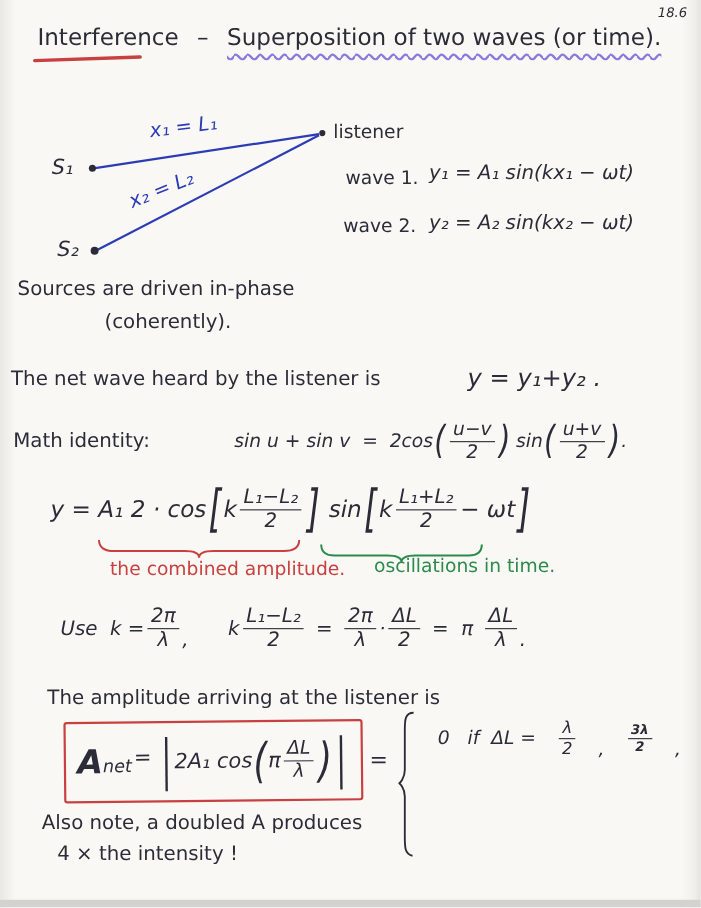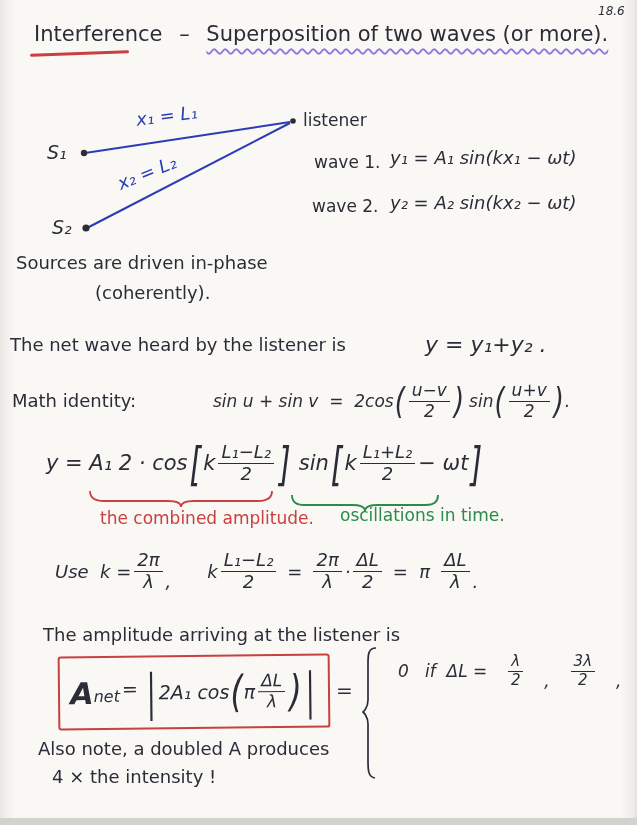--- a/index.html
+++ b/index.html
@@ -30,21 +30,21 @@
 </head>
 <body>
 
 <div class="page">
 
   <div class="abs it" style="left:598px;top:4px;font-size:12px;">18.6</div>
 
   <div class="abs" style="left:34px;top:22px;font-size:21px;">
     <span>Interference</span><span> </span>
     <span style="margin:0 10px;">–</span>
-    <span class="purpleunder">Superposition of two waves (or more).</span>
+    <span class="purpleunder">Superposition of two waves (or time).</span>
   </div>
   <div class="underline-red" style="left:30px;top:52px;width:99px;height:3px;transform:rotate(-2deg);"></div>
 
   <svg class="abs" style="left:0;top:95px;" width="637" height="150">
     <line x1="85" y1="58" x2="290" y2="27" stroke="#2b3cb5" stroke-width="2"></line>
     <line x1="87" y1="133" x2="290" y2="28" stroke="#2b3cb5" stroke-width="2"></line>
     <circle cx="84" cy="58" r="3.2" fill="#2c2c38"></circle>
     <circle cx="86" cy="133" r="3.6" fill="#2c2c38"></circle>
     <circle cx="293" cy="26" r="2.8" fill="#2c2c38"></circle>
   </svg>
@@ -136,21 +136,21 @@
   <div class="abs it" style="left:336px;top:678px;font-size:20px;">=</div>
 
   <svg class="abs" style="left:362px;top:646px;" width="18" height="134">
     <path d="M14,2 C6,2 6,9 6,18 L6,54 C6,62 1,66 1,66 C1,66 6,70 6,78 L6,114 C6,124 6,131 13,132" fill="none" stroke="#2c2c38" stroke-width="1.7"></path>
   </svg>
 
   <div class="abs row it" style="left:398px;top:652px;font-size:17px;gap:18px;">
     <span>0   if  ΔL =</span>
     <span class="frac" style="font-size:15px;"><span class="num">λ</span><span class="den">2</span></span>
     <span style="align-self:flex-end;">,</span>
-    <span class="frac" style="font-size:15px;"><span class="num">3λ</span><span class="den">2</span></span>
+    <span class="frac" style="font-size:12px;font-weight:bold;"><span class="num">3λ</span><span class="den">2</span></span>
     <span style="align-self:flex-end;">,</span>
     <span class="frac" style="font-size:17px;"><span class="num">5λ</span><span class="den">2</span></span>
     <span style="align-self:flex-end;">,  etc.</span>
   </div>
 
   <div class="abs" style="left:38px;top:738px;font-size:18px;">Also note, a doubled A produces</div>
   <div class="abs" style="left:52px;top:766px;font-size:18px;">4 ×  the intensity !</div>
 
 </div>
 

